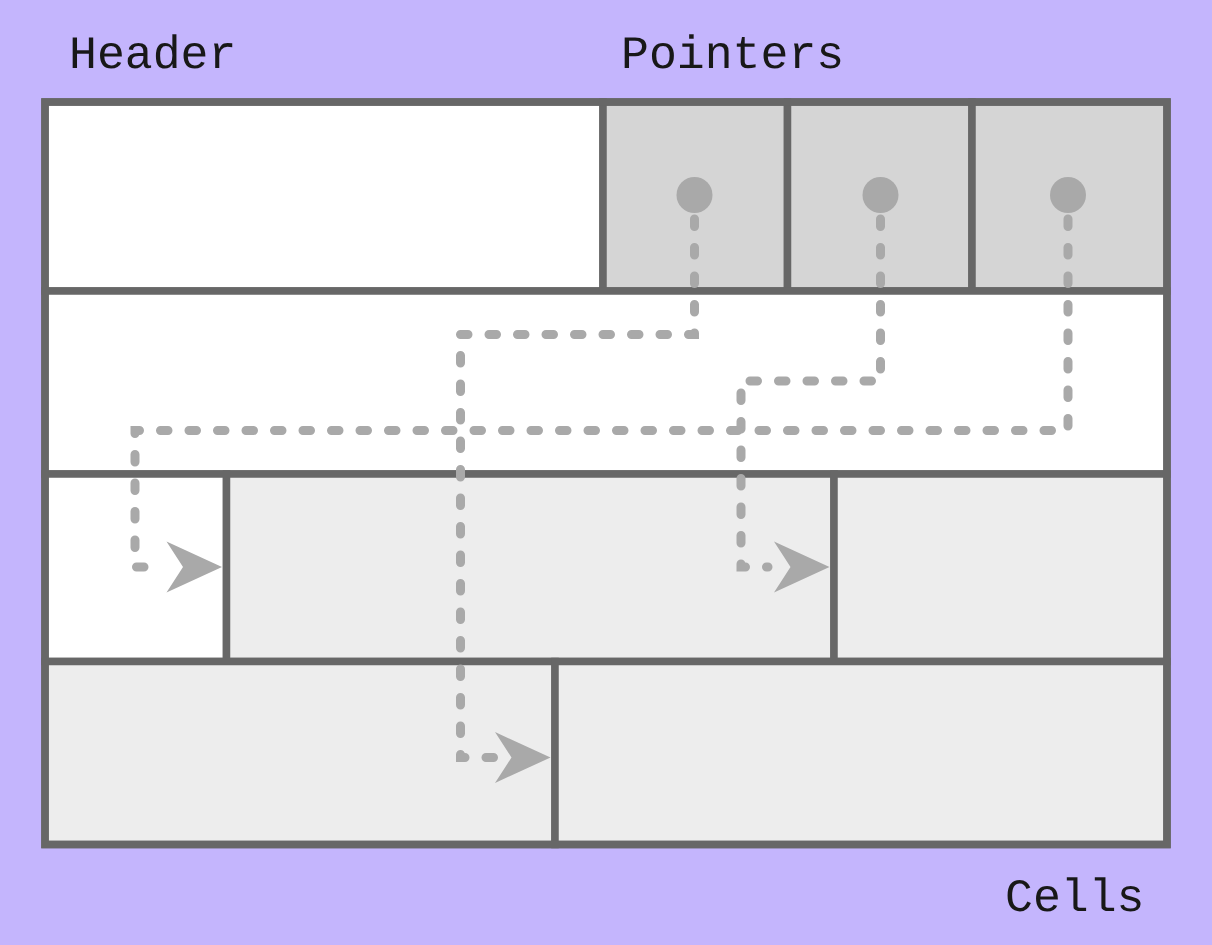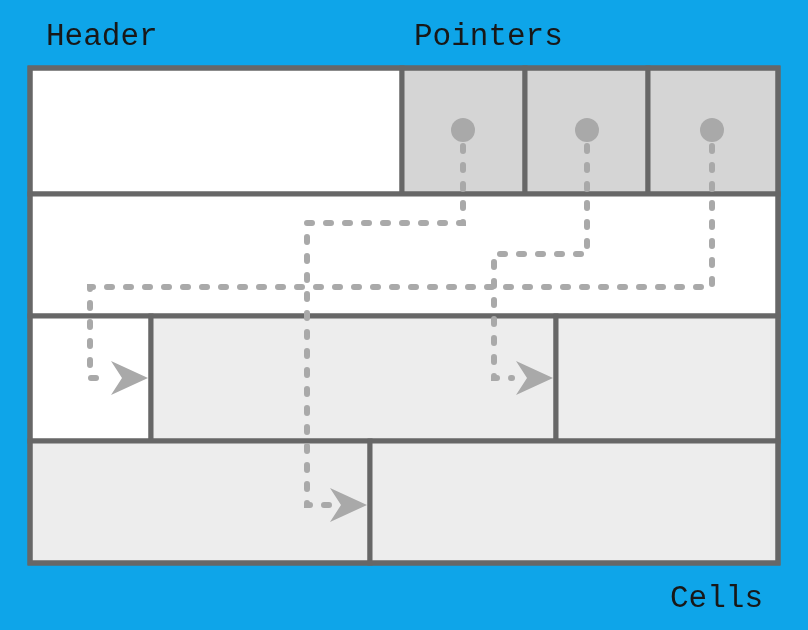--- a/index.html
+++ b/index.html
@@ -1,16 +1,16 @@
 <!DOCTYPE html>
 <html><head>
 <meta charset="utf-8">
 <style>
   html,body{margin:0;padding:0;background:#ffffff;}
-  .stage{position:relative;width:808px;height:630px;background:#0ea5e9;overflow:hidden;}
+  .stage{position:relative;width:808px;height:630px;background:#c4b5fd;overflow:hidden;}
   svg{display:block;}
   .bd{stroke:#676767;stroke-width:5;}
   .f-white{fill:#ffffff;}
   .f-ptr{fill:#d5d5d5;}
   .f-cell{fill:#ededed;}
   .f-none{fill:none;}
   .dash{stroke:#a9a9a9;stroke-width:6;fill:none;stroke-dasharray:5 14;stroke-linecap:round;}
   .dot{fill:#a9a9a9;}
   .arr{fill:#a9a9a9;}
   .lbl{font-family:"Liberation Mono","DejaVu Sans Mono",monospace;font-size:31px;fill:#181818;}

